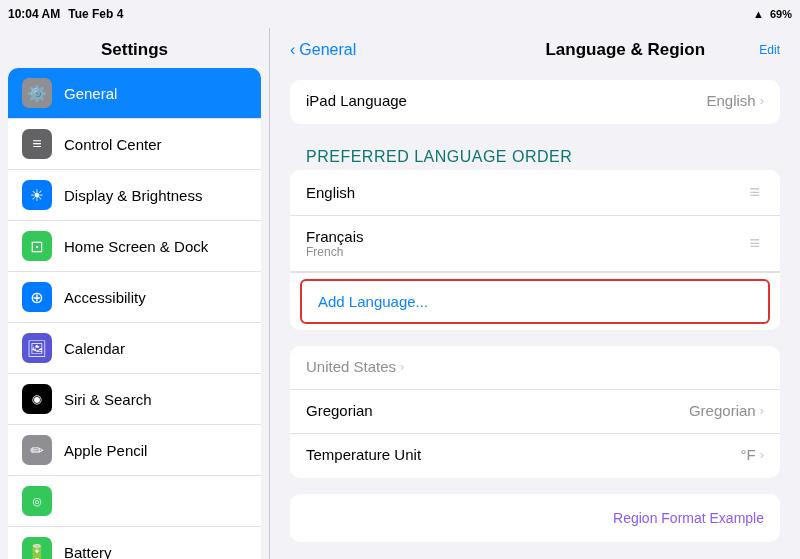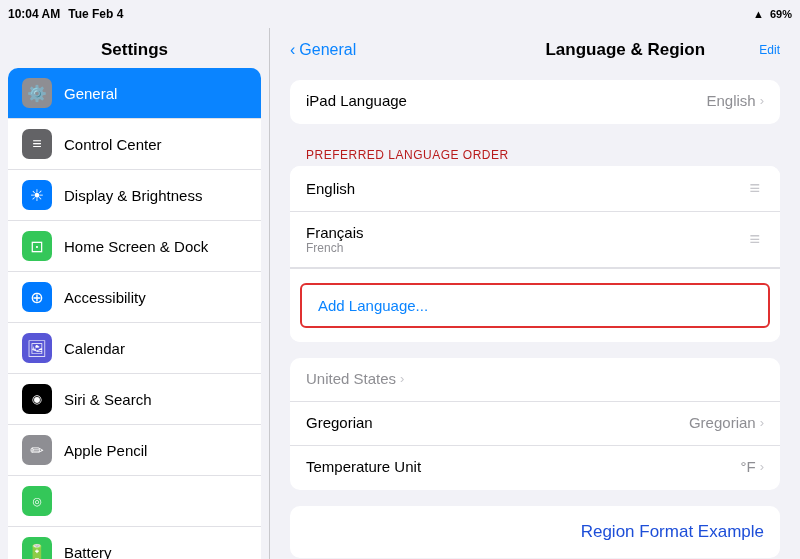--- a/index.html
+++ b/index.html
@@ -160,22 +160,22 @@
       display: flex;
       align-items: center;
       gap: 4px;
     }
     .row-chevron {
       color: #c7c7cc;
       font-size: 13px;
     }
 
     .section-header {
-      font-size: 12px;
-      color: #b91c1c;
+      font-size: 16px;
+      color: #0f766e;
       text-transform: uppercase;
       letter-spacing: 0.5px;
       padding: 8px 16px 4px;
       font-weight: 400;
     }
 
     .lang-row {
       display: flex;
       align-items: center;
       padding: 12px 16px;
@@ -195,21 +195,21 @@
 
     
     .add-language-row {
       display: flex;
       align-items: center;
       padding: 12px 16px;
       background: #fff;
       min-height: 44px;
       border: 2.5px solid #e03030;
       border-radius: 6px;
-      margin: 8px 2px;
+      margin: 0 2px;
       cursor: pointer;
     }
     .add-language-label {
       font-size: 15px;
       color: #0a84ff;
     }
 
     .section-footer {
       font-size: 12px;
       color: #6c6c70;
@@ -222,22 +222,22 @@
       border-radius: 10px;
       margin-bottom: 16px;
       overflow: hidden;
     }
 
     .format-example {
       padding: 16px;
       text-align: right;
     }
     .format-example-title {
-      font-size: 17px;
-      color: #1d4ed8;
+      font-size: 14px;
+      color: #8b5cf6;
     }
 
     
     .ic-gear { background: #8e8e93; color: white; }
     .ic-sliders { background: #636366; color: white; }
     .ic-brightness { background: #007aff; color: white; }
     .ic-home { background: #34c759; color: white; }
     .ic-accessibility { background: #007aff; color: white; }
     .ic-wallpaper { background: #5856d6; color: white; }
     .ic-siri { background: #000; color: white; }

